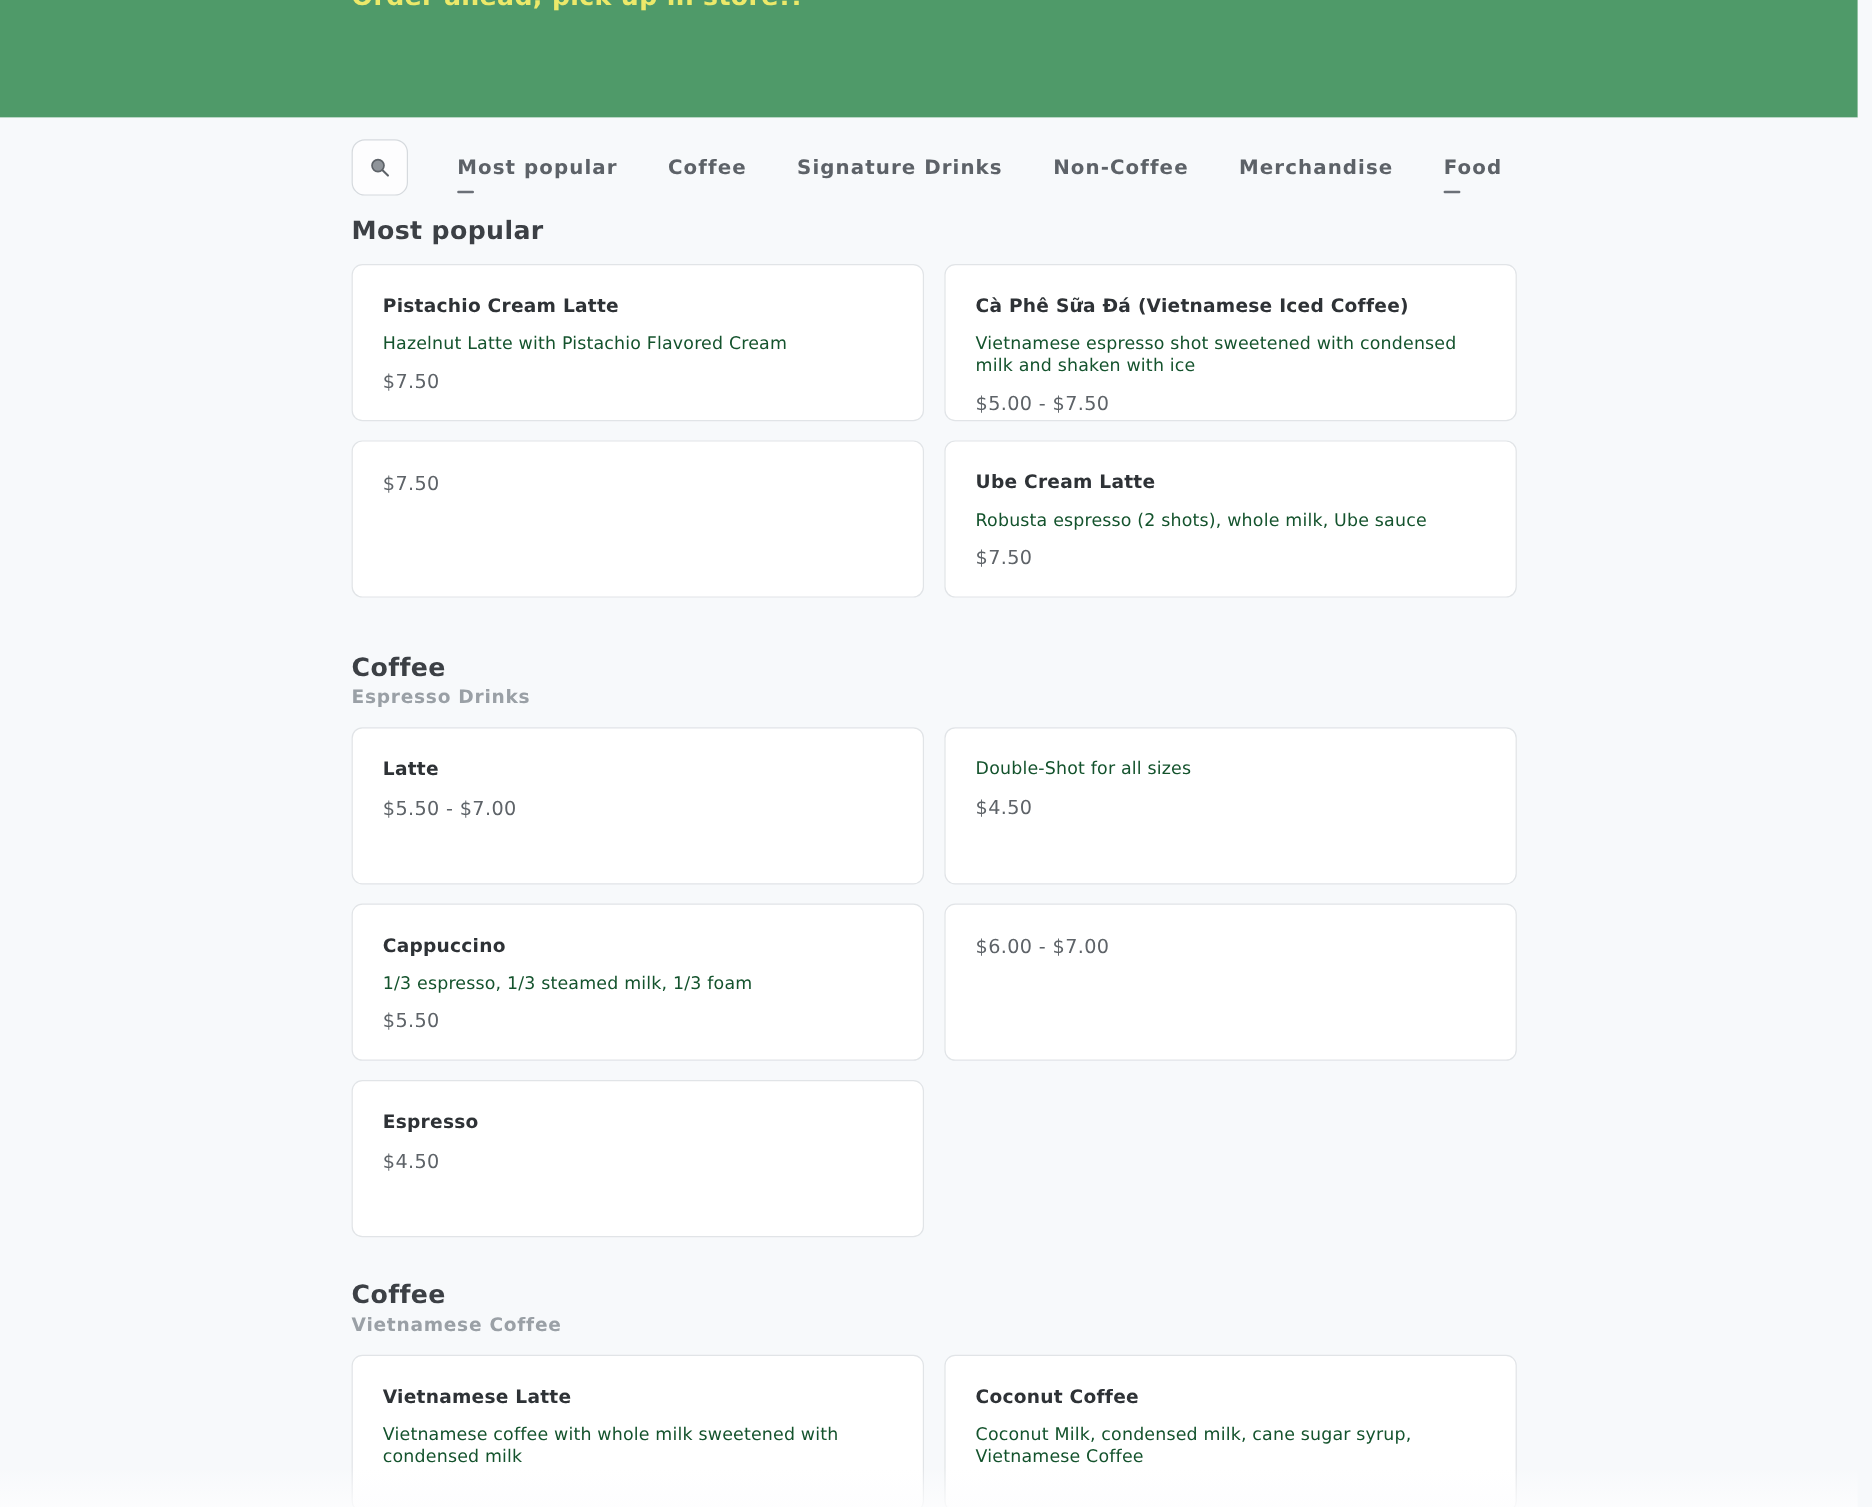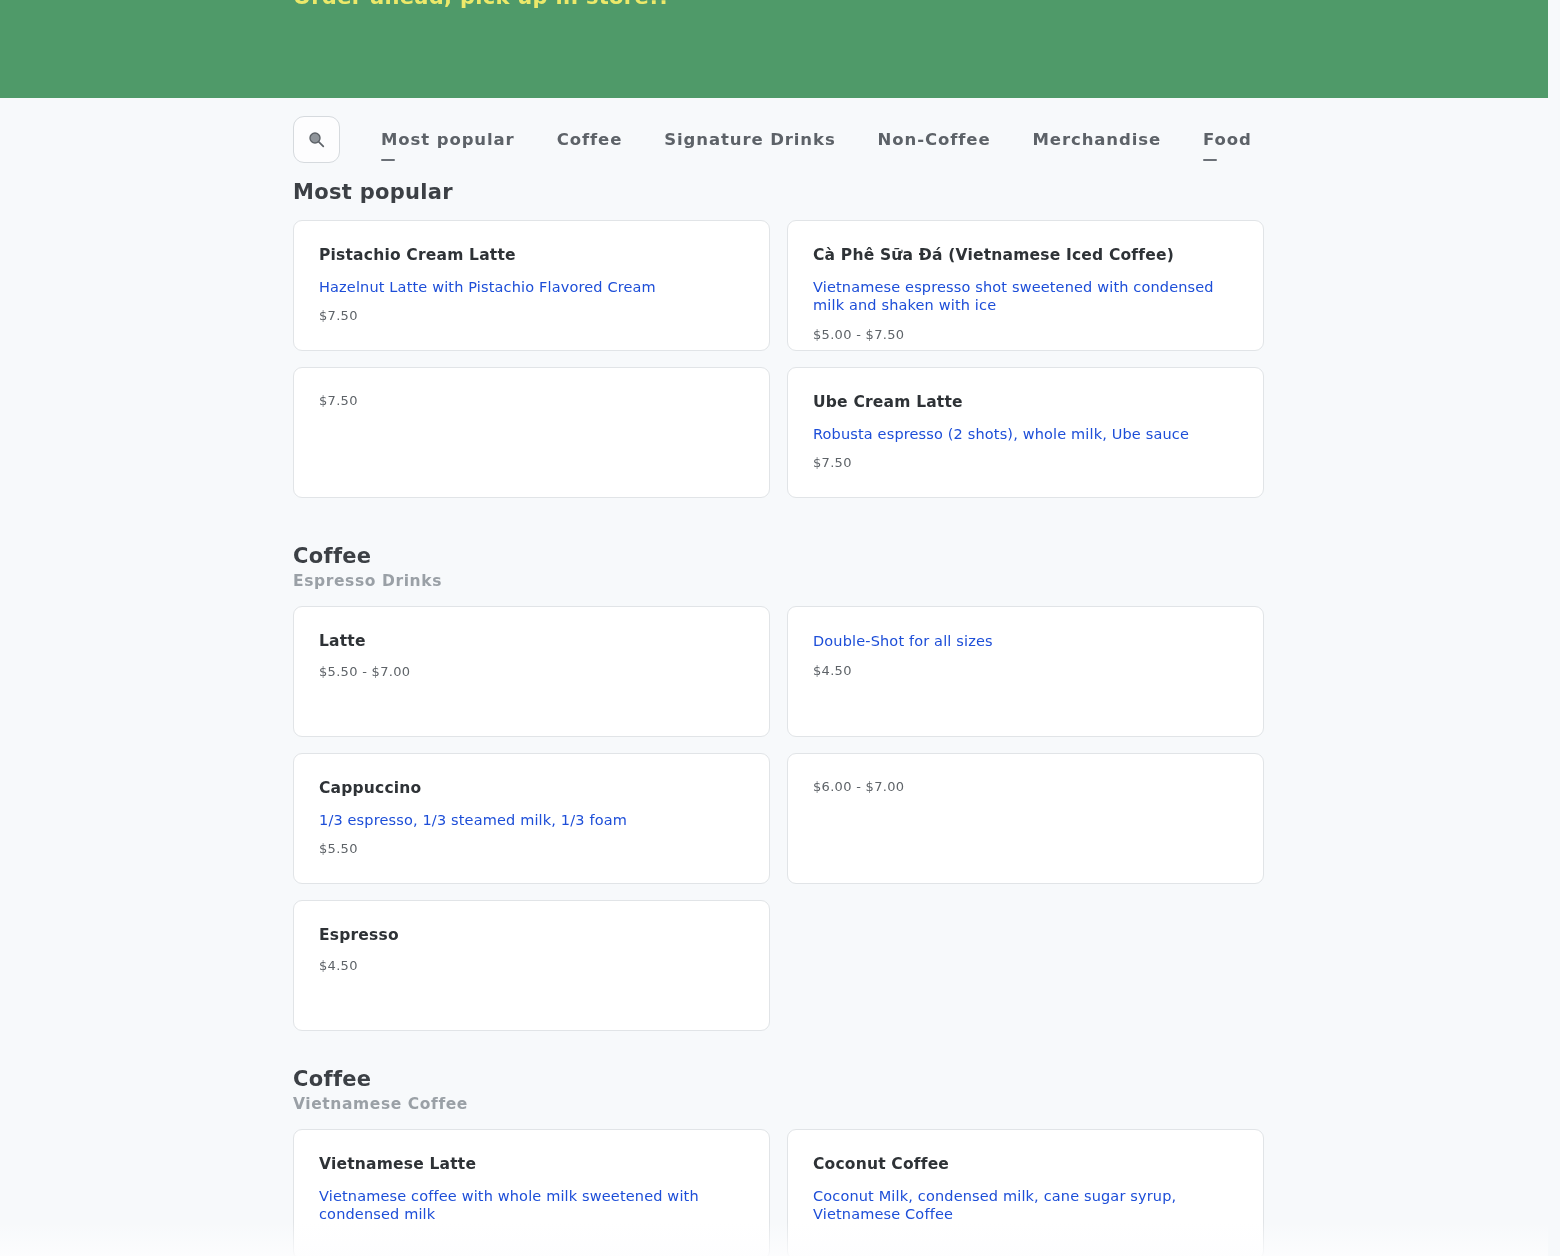--- a/index.html
+++ b/index.html
@@ -141,27 +141,27 @@
     font-size: 15.5px;
     font-weight: 700;
     color: #2e3236;
     letter-spacing: 0.2px;
     line-height: 1.2;
     margin-bottom: 13px;
   }
   .card-desc {
     font-size: 14.5px;
     font-weight: 400;
-    color: #1d4ed8;
+    color: #14532d;
     line-height: 1.28;
     letter-spacing: 0.15px;
     margin-bottom: 12px;
   }
   .card-price {
-    font-size: 13px;
+    font-size: 16px;
     font-weight: 400;
     color: #5e6368;
     letter-spacing: 0.3px;
   }
 
   .gap-lg { height: 46px; }
   .gap-md { height: 36px; }
 
   
   .bottom-fade {

